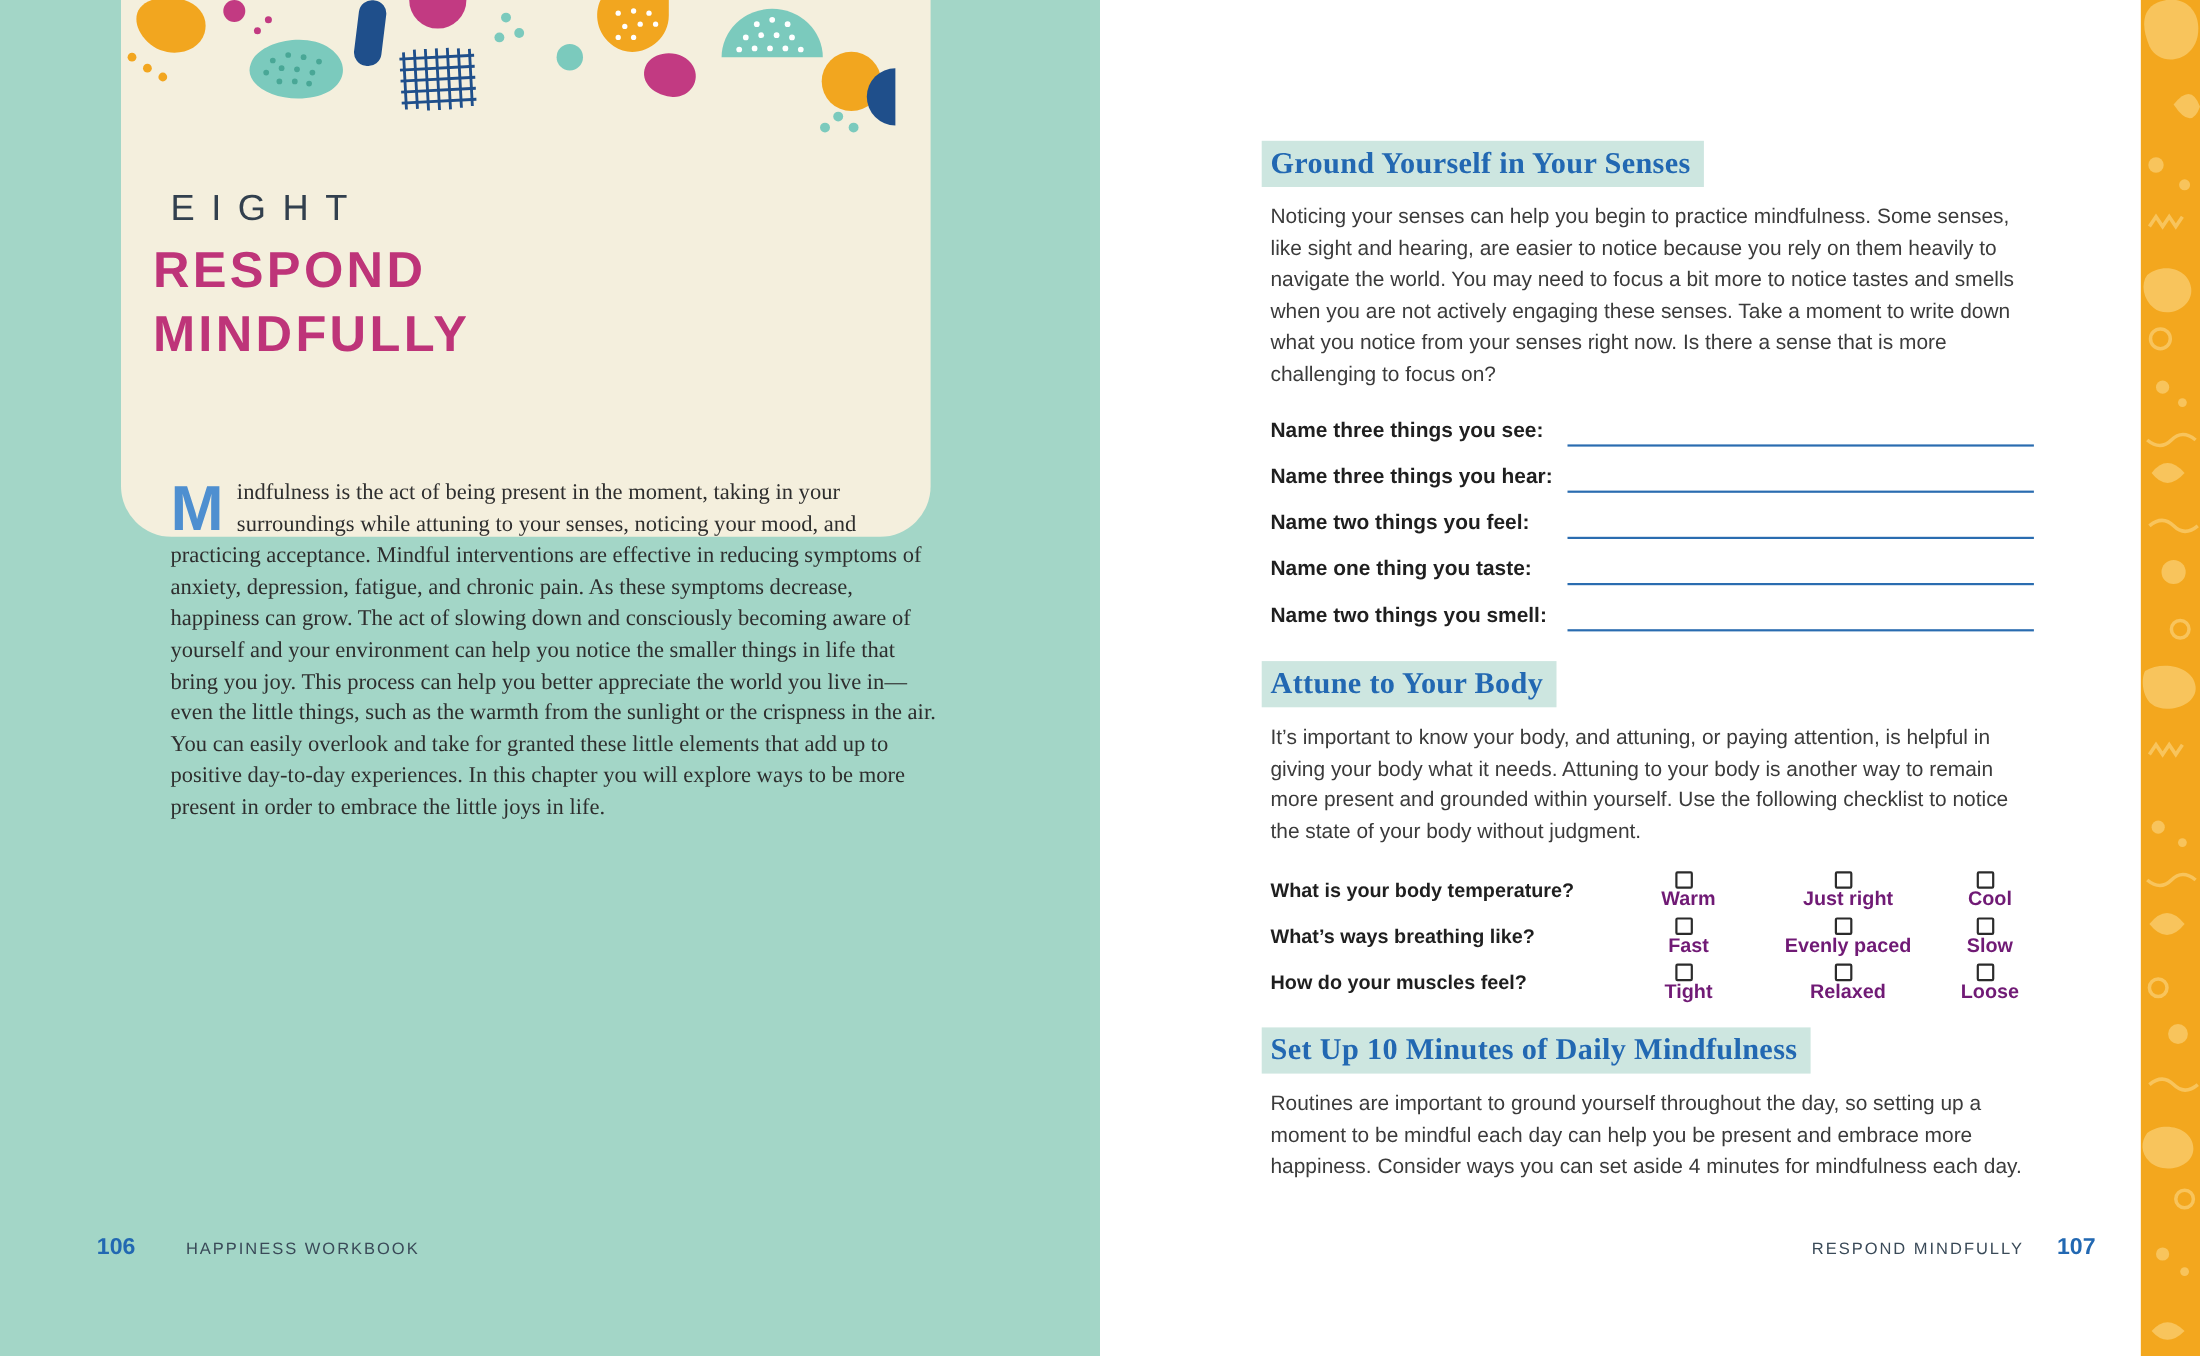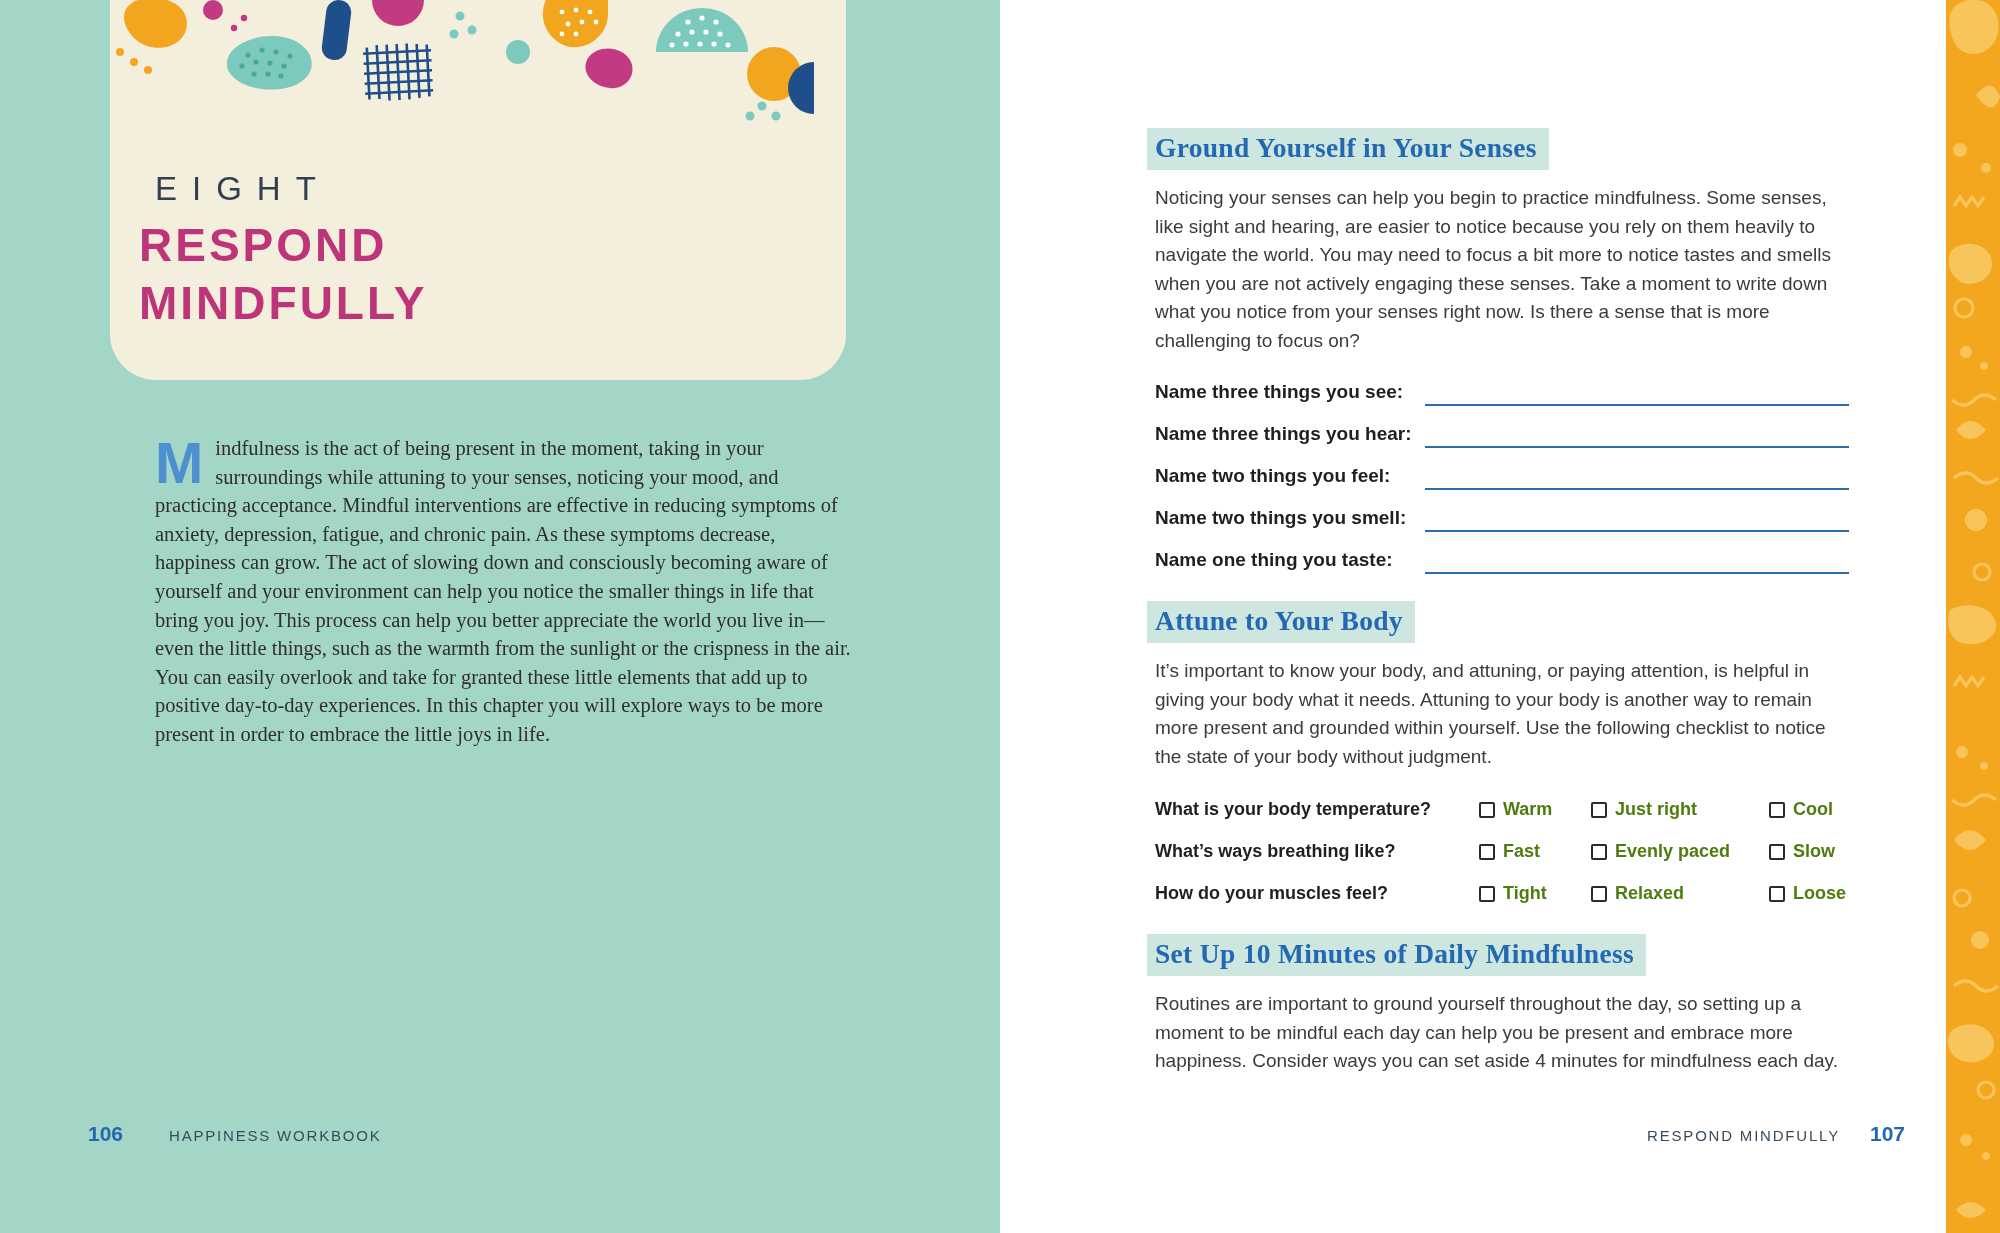--- a/index.html
+++ b/index.html
@@ -1,21 +1,21 @@
 <!DOCTYPE html>
 <html><head>
 <meta charset="utf-8">
 <style>
   html,body{margin:0;padding:0;background:#ffffff;}
   body{width:2000px;height:1233px;position:relative;font-family:"Liberation Sans",sans-serif;overflow:hidden;}
   .spread{position:absolute;left:0;top:0;width:2000px;height:1233px;background:#ffffff;outline:1px solid #dcdcdc;}
 
   
   .page-left{position:absolute;left:0;top:0;width:1000px;height:1233px;background:#A3D6C7;}
-  .chapter-card{position:absolute;left:110px;top:0;width:736px;height:380px;background:#F4EFDD;border-radius:0 0 46px 46px;overflow:hidden;}
+  .chapter-card{position:absolute;left:110px;top:0;width:736px;height:488px;background:#F4EFDD;border-radius:0 0 46px 46px;overflow:hidden;}
   .deco{position:absolute;left:0;top:0;width:736px;height:152px;}
   .eyebrow{position:absolute;left:45px;top:170px;font-size:33px;letter-spacing:15px;font-weight:400;color:#32404E;}
   .chapter-title{position:absolute;left:29px;top:216px;margin:0;font-size:46px;line-height:58px;font-weight:bold;letter-spacing:3px;color:#BE3479;}
   .chapter-title span{display:block;}
   .intro{position:absolute;left:155px;top:434px;width:704px;font-family:"Liberation Serif",serif;font-size:20.5px;line-height:28.6px;color:#2E2E2E;}
   .dropcap{float:left;font-family:"Liberation Sans",sans-serif;font-weight:bold;font-size:58px;line-height:48px;color:#4E8FD0;margin:5px 12px 0 0;}
   .footer-left{position:absolute;left:88px;top:1122px;display:flex;align-items:baseline;gap:46px;}
   .pg-num{font-size:21px;font-weight:bold;color:#2268B2;}
   .running-title{font-size:15px;letter-spacing:1.8px;color:#3A4A58;}
 
@@ -28,21 +28,21 @@
   .body-p{margin:14px 0 0;font-size:19px;line-height:28.5px;color:#3B3B3B;}
 
   .fields{margin-top:22px;}
   .field-row{display:flex;align-items:flex-end;height:29px;margin-bottom:13px;}
   .flabel{width:270px;font-weight:bold;font-size:19px;color:#1F1F1F;line-height:29px;}
   .fline{flex:1;height:24px;border-bottom:2px solid #2A6CB0;}
 
   .checklist{margin-top:24px;}
   .check-row{display:flex;align-items:center;height:28px;margin-bottom:14px;font-size:18px;}
   .q{width:324px;font-weight:bold;color:#1F1F1F;}
-  .opt{display:flex;align-items:center;font-weight:bold;color:#4d7c0f;}
+  .opt{display:flex;align-items:center;font-weight:bold;color:#701a75;flex-direction:column;}
   .o1{width:112px;}
   .o2{width:178px;}
   .o3{flex:1;}
   .box{display:inline-block;width:12px;height:12px;border:2.2px solid #2B2B2B;border-radius:2px;margin-right:8px;position:relative;top:1px;}
 
   .footer-right{position:absolute;right:41px;top:1122px;display:flex;align-items:baseline;gap:30px;}
 
   
   .edge-strip{position:absolute;left:1946px;top:0;width:54px;height:1233px;}
   .edge-strip svg{display:block;width:54px;height:1233px;}
@@ -151,25 +151,25 @@
         </div>
         <div class="field-row">
           <span class="flabel">Name three things you hear:</span>
           <span class="fline"></span>
         </div>
         <div class="field-row">
           <span class="flabel">Name two things you feel:</span>
           <span class="fline"></span>
         </div>
         <div class="field-row">
+          <span class="flabel">Name one thing you taste:</span>
+          <span class="fline"></span>
+        </div>
+        <div class="field-row">
           <span class="flabel">Name two things you smell:</span>
-          <span class="fline"></span>
-        </div>
-        <div class="field-row">
-          <span class="flabel">Name one thing you taste:</span>
           <span class="fline"></span>
         </div>
       </div>
 
       <h2 class="section-head">
         <span class="hl-text">Attune to Your Body</span>
       </h2>
       <p class="body-p">It’s important to know your body, and attuning, or paying attention, is helpful in giving your body what it needs. Attuning to your body is another way to remain more present and grounded within yourself. Use the following checklist to notice the state of your body without judgment.</p>
 
       <div class="checklist">

